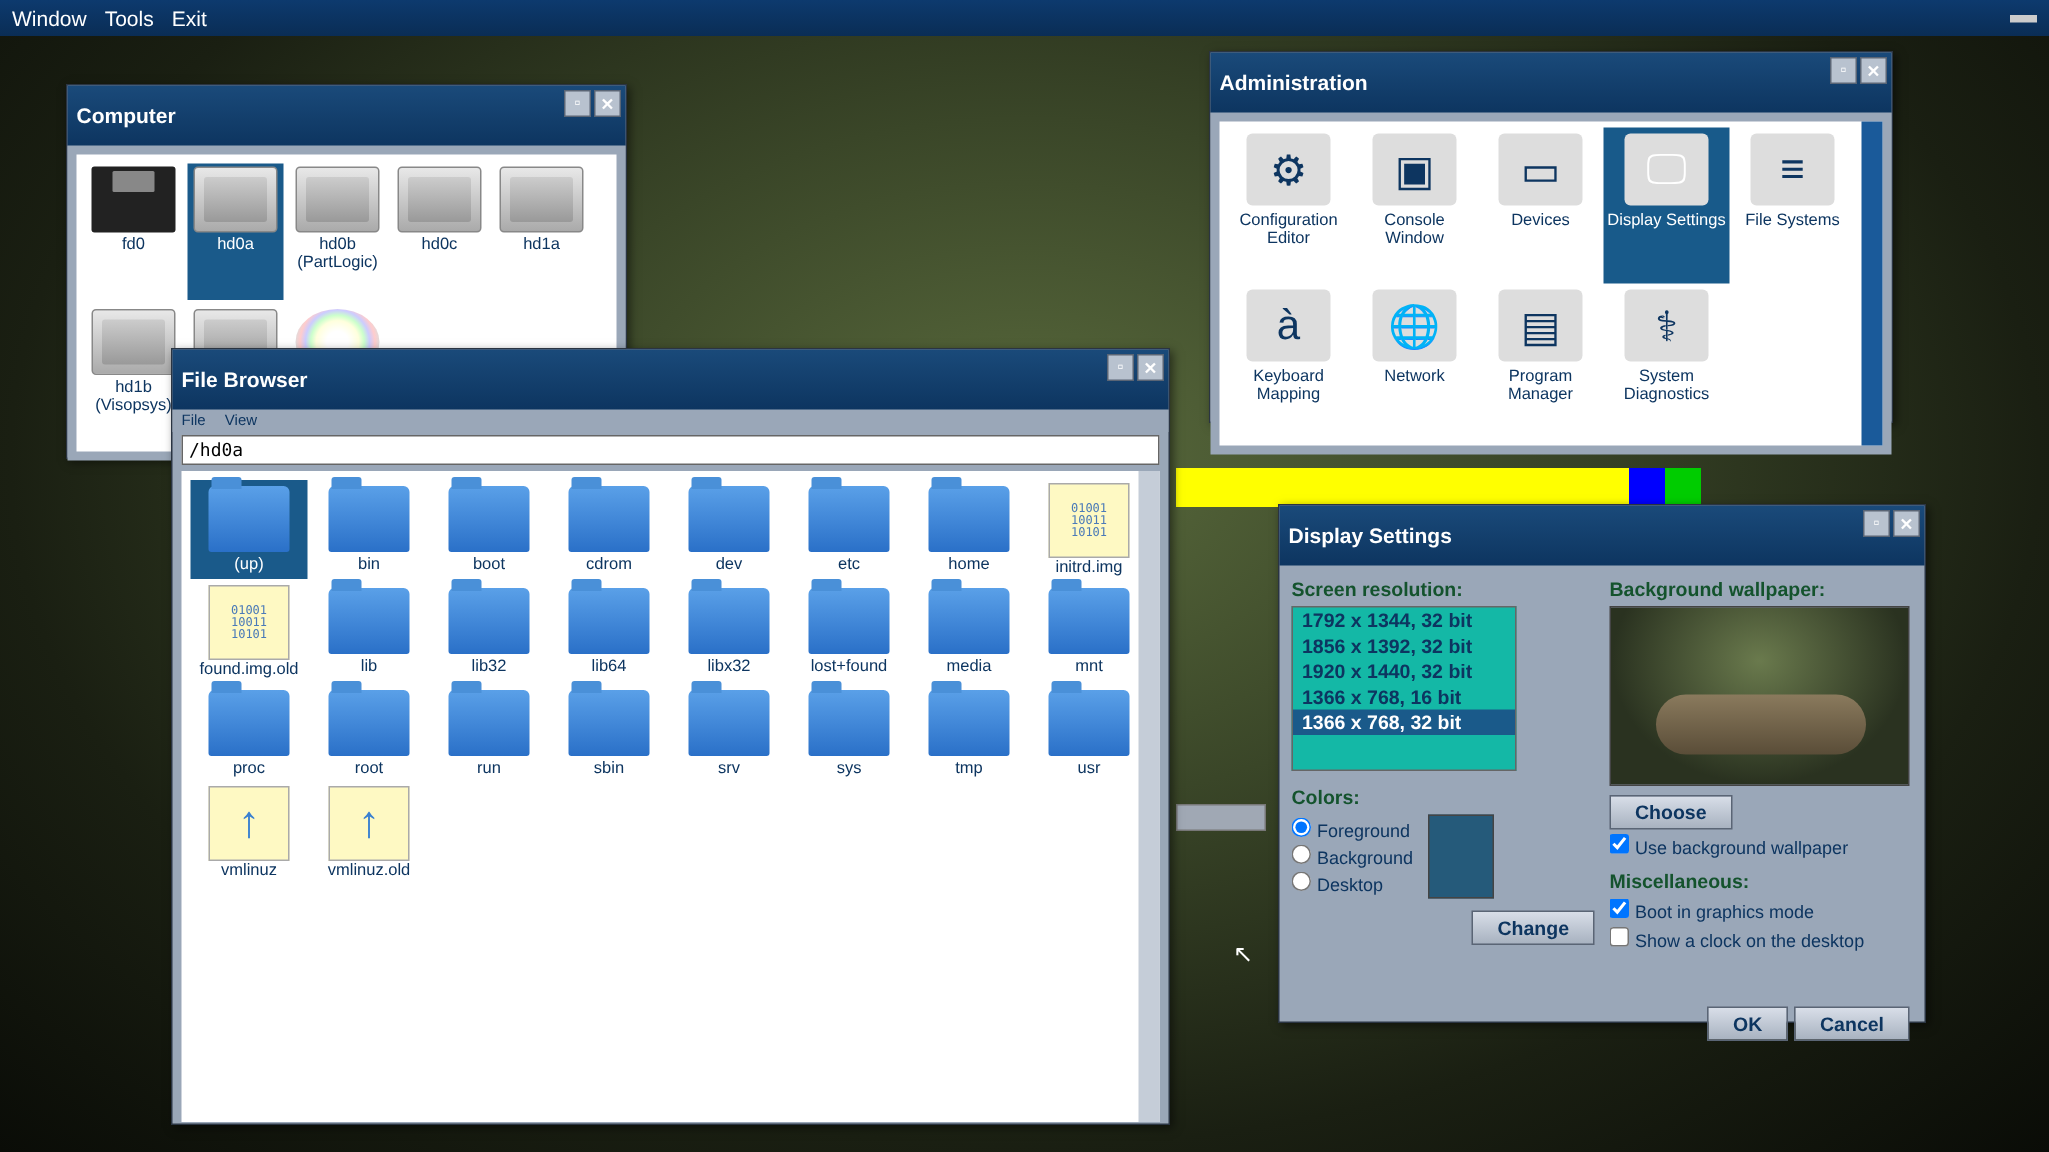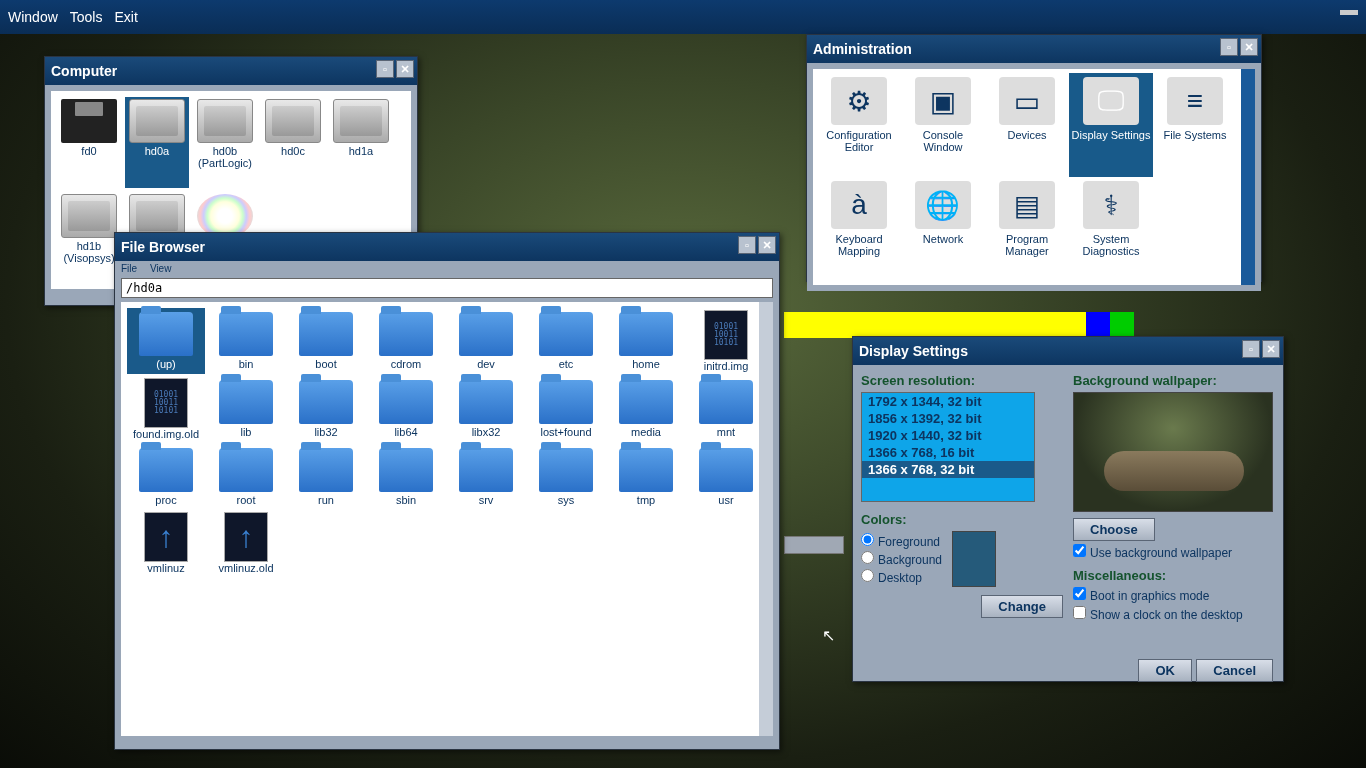--- a/index.html
+++ b/index.html
@@ -2,32 +2,32 @@
 <html><head>
 <meta charset="utf-8">
 <style>
 *{box-sizing:border-box;margin:0;padding:0;font-family:Arial,Helvetica,sans-serif;}
 html,body{width:1366px;height:768px;overflow:hidden;}
 body{
   background:radial-gradient(ellipse at 50% 40%,#5a6b3d 0%,#3a4628 35%,#1a1f12 70%,#0a0c07 100%);
   position:relative;
 }
 .menubar{
-  position:absolute;top:0;left:0;right:0;height:34px;
+  position:absolute;top:0;left:0;right:0;height:24px;
   background:linear-gradient(#0d3a6e,#0a2d55);
   display:flex;align-items:center;padding:0 8px;color:#fff;font-size:14px;
 }
 .menubar span{margin-right:12px;cursor:pointer;}
 .menubar .min{position:absolute;right:8px;width:18px;height:5px;background:#ccc;top:10px;}
 
 .window{
   position:absolute;background:#9aa7b8;border:1px solid #2a3442;box-shadow:2px 2px 6px rgba(0,0,0,.5);
 }
 .titlebar{
-  height:28px;background:linear-gradient(#1a4a7a,#0d3560);
+  height:40px;background:linear-gradient(#1a4a7a,#0d3560);
   color:#fff;font-weight:bold;font-size:14px;display:flex;align-items:center;padding:0 6px;
   position:relative;
 }
 .winbtns{position:absolute;right:3px;top:3px;display:flex;gap:2px;}
 .winbtn{width:18px;height:18px;background:#b8c2cf;border:1px solid #5a6575;display:flex;align-items:center;justify-content:center;font-size:11px;cursor:pointer;}
 .winbtn.close{font-weight:bold;}
 .wincontent{background:#9aa7b8;padding:6px;}
 
 
 #win-computer{left:44px;top:56px;width:374px;height:250px;}
@@ -53,30 +53,30 @@
 #win-fb{left:114px;top:232px;width:666px;height:518px;}
 #win-fb .menurow{background:#9aa7b8;padding:2px 6px;font-size:10px;color:#0d3560;}
 #win-fb .menurow span{margin-right:10px;cursor:pointer;}
 #win-fb .pathbar{margin:2px 6px;background:#fff;border:1px solid #666;padding:2px 4px;font-size:12px;font-family:monospace;}
 #win-fb .filegrid{background:#fff;margin:4px 6px;height:434px;display:flex;flex-wrap:wrap;align-content:flex-start;gap:2px;padding:6px;position:relative;}
 #win-fb .scrollv{position:absolute;right:0;top:0;bottom:0;width:14px;background:#c5cdd8;}
 .fitem{width:78px;text-align:center;font-size:11px;color:#0d3560;padding:2px;cursor:pointer;}
 .fitem.sel{background:#1a5a8a;color:#fff;}
 .fldr{width:54px;height:44px;margin:2px auto;background:linear-gradient(#5aa0e8,#2a70c8);border-radius:4px 4px 2px 2px;position:relative;}
 .fldr::before{content:"";position:absolute;top:-6px;left:2px;width:20px;height:8px;background:#4a90d8;border-radius:2px 2px 0 0;}
-.fileicn{width:44px;height:50px;margin:0 auto;background:#0f172a;border:1px solid #aaa;position:relative;display:flex;align-items:center;justify-content:center;}
+.fileicn{width:54px;height:50px;margin:0 auto;background:#fef9c3;border:1px solid #aaa;position:relative;display:flex;align-items:center;justify-content:center;}
 .fileicn.txt{font-family:monospace;font-size:8px;color:#4a7ab8;line-height:1;}
 .fileicn.arrow{color:#3a80d0;font-size:30px;}
 
 
 #win-ds{left:852px;top:336px;width:432px;height:346px;}
 #win-ds .dsbody{display:flex;padding:8px;gap:10px;height:294px;}
 #win-ds .col{flex:1;}
 #win-ds h4{font-size:13px;color:#14532d;font-weight:bold;margin-bottom:4px;}
-.reslist{background:#0ea5e9;border:1px solid #666;width:174px;height:110px;font-size:13px;color:#0d3560;font-weight:bold;overflow:hidden;}
+.reslist{background:#14b8a6;border:1px solid #666;width:150px;height:110px;font-size:13px;color:#0d3560;font-weight:bold;overflow:hidden;}
 .reslist div{padding:1px 6px;cursor:pointer;}
 .reslist .sel{background:#1a5a8a;color:#fff;}
 .radio{font-size:12px;color:#0d3560;display:block;margin:2px 0;}
 .radio input{margin-right:4px;}
 .swatch{width:44px;height:56px;background:#255a7a;border:1px solid #444;display:inline-block;vertical-align:top;margin-left:10px;}
 .btn{background:linear-gradient(#d8dee8,#a8b2c0);border:1px solid #5a6575;padding:3px 16px;font-size:13px;color:#0d3560;font-weight:bold;cursor:pointer;}
 .wpthumb{width:200px;height:120px;background:radial-gradient(ellipse at 50% 30%,#6a7a4d,#2a3220 70%);border:1px solid #444;position:relative;overflow:hidden;}
 .wpthumb::after{content:"";position:absolute;left:30px;bottom:20px;width:140px;height:40px;background:linear-gradient(#8a7a5d,#5a4d38);border-radius:20px;}
 .chk{font-size:12px;color:#0d3560;display:block;margin:3px 0;}
 .chk input{margin-right:4px;}

